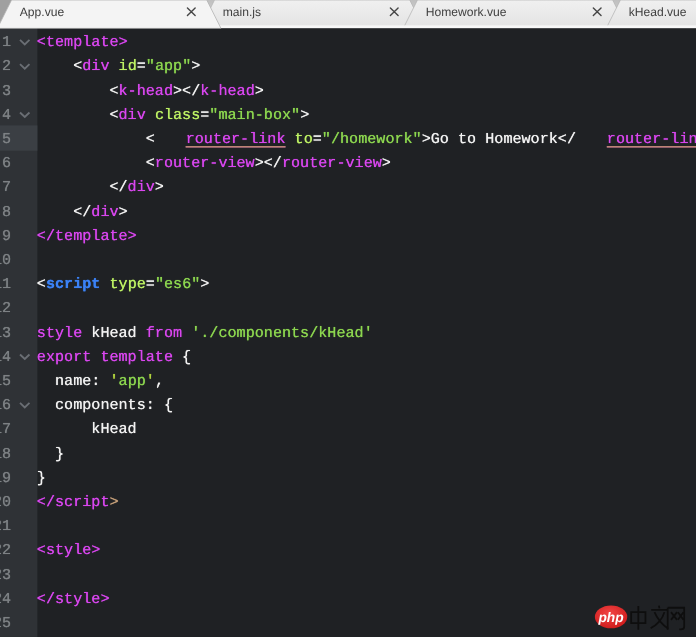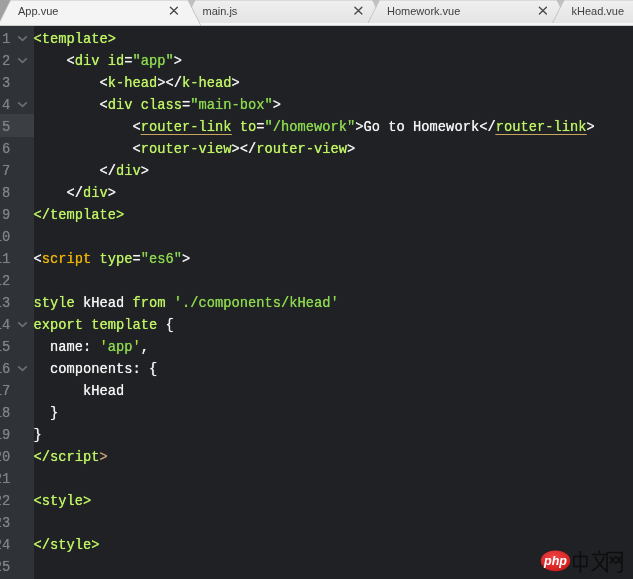--- a/index.html
+++ b/index.html
@@ -4,27 +4,27 @@
 <style>
 html,body{margin:0;padding:0;}
 body{width:633px;height:579px;overflow:hidden;position:relative;background:#1f2124;font-family:"Liberation Sans",sans-serif;}
 #tabbar{position:absolute;left:0;top:0;z-index:5;}
 #editor{position:absolute;left:0;top:25px;width:633px;height:554px;background:#1f2124;}
 #gutter{position:absolute;left:0;top:0;width:34px;height:554px;background:#2f3236;}
 #hl5{position:absolute;left:0;top:89px;width:34px;height:22.6px;background:#3b3f44;}
 pre{margin:0;font-family:"Liberation Mono",monospace;font-size:13.75px;line-height:22px;text-shadow:0 0 0.7px currentColor;}
 #nums{position:absolute;left:-60px;top:4.4px;width:70.2px;text-align:right;color:#7d8184;}
 #code{position:absolute;left:33.5px;top:4.4px;color:#f2f2f2;}
-.b{color:#bef264;}
-.o{color:#eab308;}
+.b{color:#d946ef;}
+.o{color:#3b82f6;font-weight:bold;}
 .a{color:#bef264;}
 .g{color:#8cd64f;}
 .q{color:#b2d43e;}
 .t{color:#c59f79;}
-.u{text-decoration:underline;text-decoration-color:#c9a45c;text-decoration-thickness:1px;text-underline-offset:2.5px;}
+.u{text-decoration:underline;text-decoration-color:#c9a45c;text-decoration-thickness:1px;text-underline-offset:2.5px;margin-left:28px;}
 .fold{position:absolute;left:17.3px;width:11px;height:7px;}
 </style>
 </head>
 <body>
 <svg id="tabbar" width="633" height="26" viewBox="0 0 633 26">
   <defs>
     <linearGradient id="barbg" x1="0" y1="0" x2="0" y2="1">
       <stop offset="0" stop-color="#bfbfbf"></stop>
       <stop offset="1" stop-color="#dedede"></stop>
     </linearGradient>

